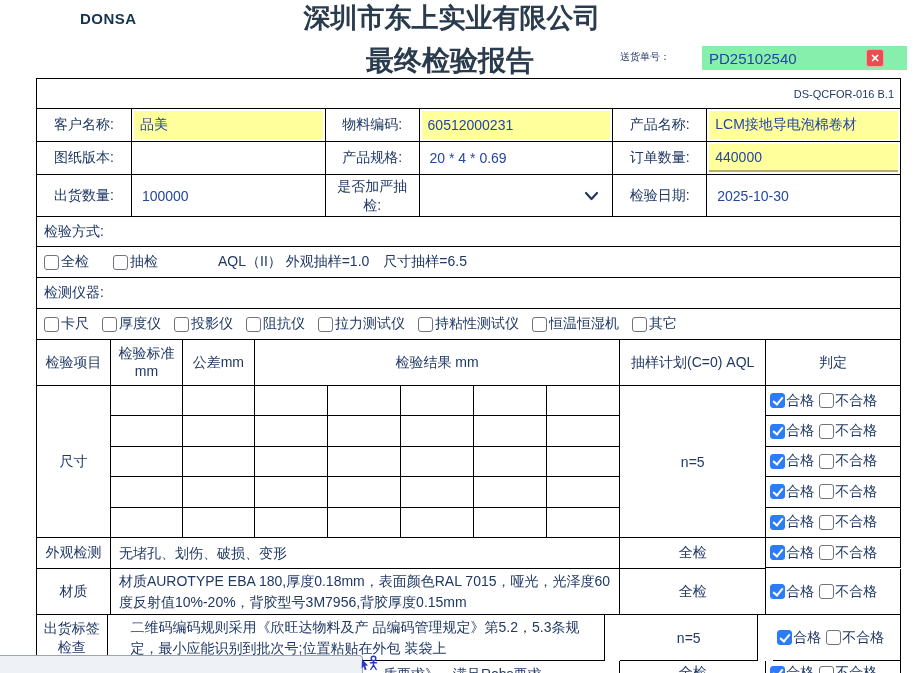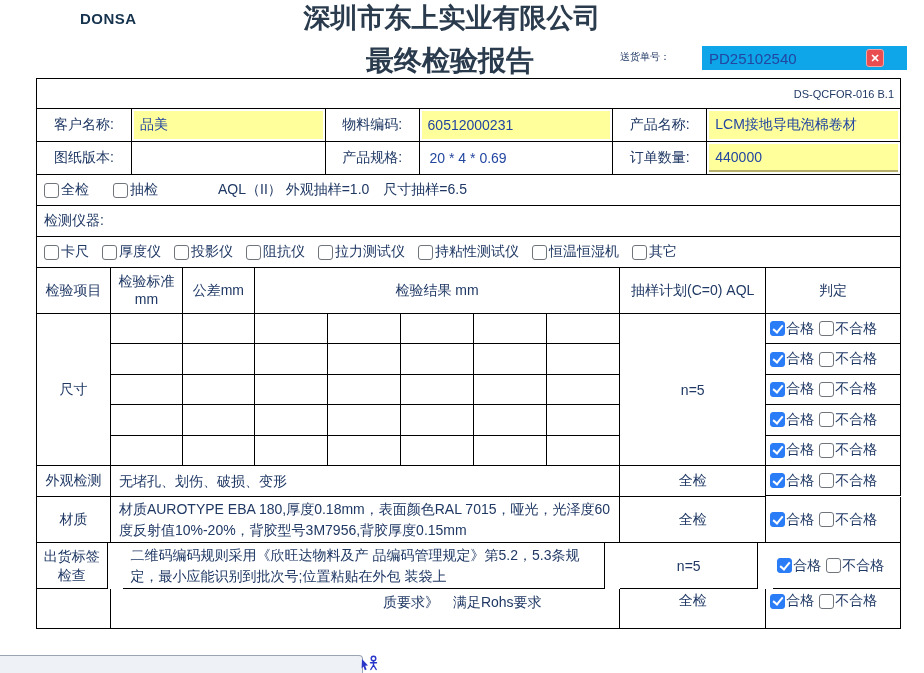--- a/index.html
+++ b/index.html
@@ -8,21 +8,21 @@
 
   
   .logo { position:absolute; left:80px; top:10px; font-size:15px; font-weight:800;
     letter-spacing:.5px; color:#16334e; }
   .company { position:absolute; left:222px; top:0; width:460px; text-align:center;
     font-size:27px; font-weight:600; color:#2a3b4d; }
   .report-title { position:absolute; left:320px; top:42px; width:260px; text-align:center;
     font-size:28px; font-weight:600; color:#2a3b4d; }
   .delivery-label { position:absolute; left:620px; top:50px; font-size:10px; color:#1f3864; }
   .delivery-input { position:absolute; left:702px; top:46px; width:205px; height:24px;
-    background:#0ea5e9; display:flex; align-items:center; padding-left:7px;
+    background:#86efac; display:flex; align-items:center; padding-left:7px;
     font-size:15px; color:#2346a0; }
   .clear-btn { position:absolute; left:164px; top:3px; width:18px; height:18px;
     background:#ea4d50; border:1px solid #f2a6a8; border-radius:3px; color:#fff;
     font-size:11px; font-weight:bold; display:flex; align-items:center; justify-content:center;
     cursor:pointer; line-height:1; }
 
   
   .report { position:absolute; left:36px; top:78px; width:865px;
     border-top:1px solid #000; border-left:1px solid #000; font-size:14px; }
   .row { display:flex; }
@@ -118,21 +118,37 @@
     <div class="cell lab w-l">图纸版本:</div>
     <div class="cell val w-v"></div>
     <div class="cell lab w-l2">产品规格:</div>
     <div class="cell val w-v">20 * 4 * 0.69</div>
     <div class="cell lab w-l2">订单数量:</div>
     <div class="cell w-v">
       <div class="yellow-input underlined">440000</div>
     </div>
   </div>
 
-
+  <div class="row" style="height:42px;">
+    <div class="cell lab w-l">出货数量:</div>
+    <div class="cell val w-v">100000</div>
+    <div class="cell lab w-l2" style="padding:0 9px; line-height:1.3;">是否加严抽检:</div>
+    <div class="cell w-v">
+      <span style="padding-left:10px;"></span>
+      <svg class="chev" width="15" height="10" viewBox="0 0 15 10">
+        <polyline points="2,2 7.5,8 13,2" fill="none" stroke="#1f3864" stroke-width="2.2" stroke-linecap="round" stroke-linejoin="round"></polyline>
+      </svg>
+    </div>
+    <div class="cell lab w-l2">检验日期:</div>
+    <div class="cell val w-v">2025-10-30</div>
+  </div>
+
+  <div class="row" style="height:30px;">
+    <div class="cell full">检验方式:</div>
+  </div>
 
   <div class="row" style="height:31px;">
     <div class="cell full method-row">
       <span class="cb-item">
         <span class="cb"></span>
         <span>全检</span>
       </span>
       <span class="cb-item">
         <span class="cb"></span>
         <span>抽检</span>

